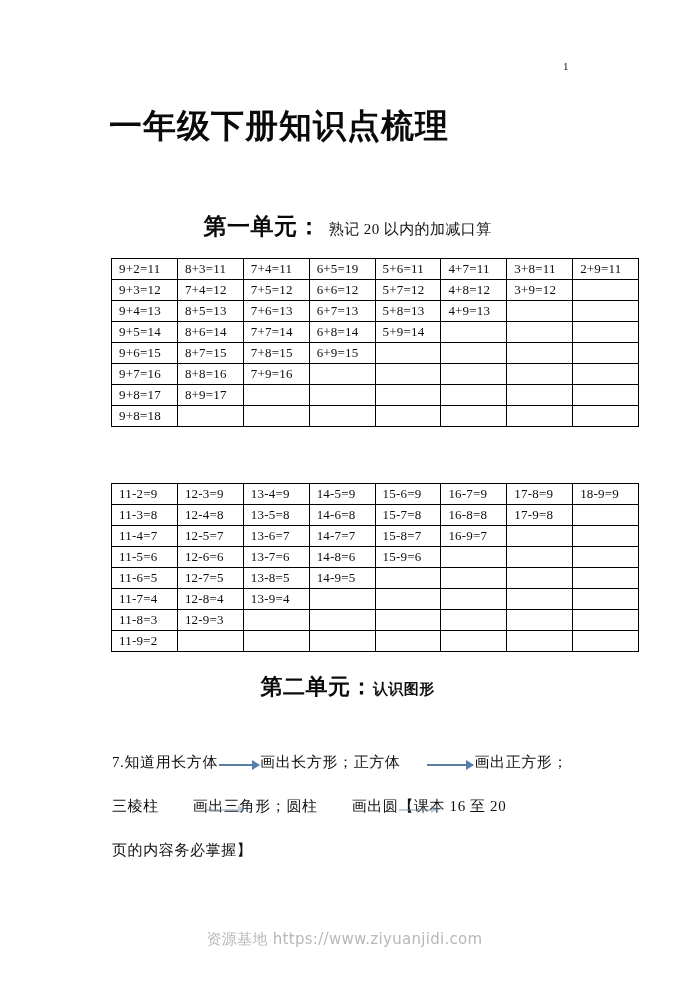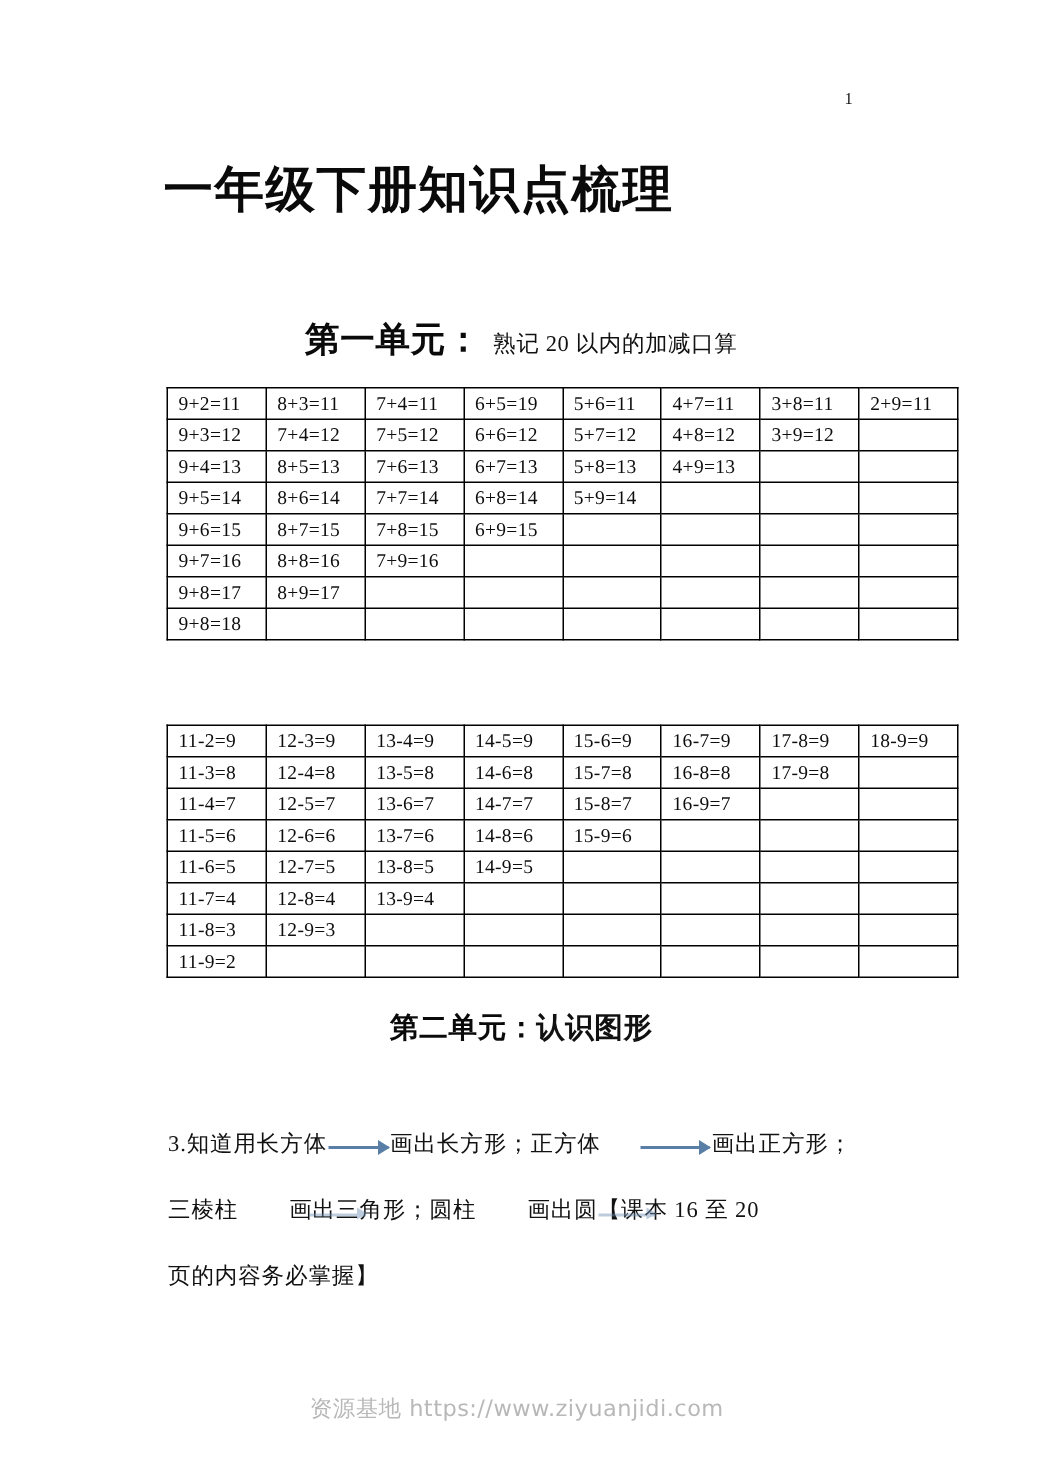--- a/index.html
+++ b/index.html
@@ -65,23 +65,23 @@
   }
   .unit-heading .unit-desc {
     font-size: 15px;
     font-family: "Liberation Serif", "DejaVu Serif", serif;
     color: #111;
     margin-left: 8px;
     letter-spacing: 0.4px;
   }
   #unit1-heading { top: 211px; }
   #unit2-heading { top: 672px; }
-  #unit2-heading .unit-label { font-size: 19px; }
+  #unit2-heading .unit-label { font-size: 22px; }
   #unit2-heading .unit-desc {
-    font-size: 19px;
+    font-size: 15px;
     font-weight: bold;
     font-family: "DejaVu Sans", "Liberation Sans", sans-serif;
     margin-left: 0;
     text-align: right;
   }
 
   
   .calc-table {
     position: absolute;
     left: 84px;
@@ -373,21 +373,21 @@
         </tr>
       </tbody>
   </table>
 
   <div class="unit-heading" id="unit2-heading">
     <span class="unit-label">第二单元：</span><span class="unit-desc">认识图形</span>
   </div>
 
 
   <div class="body-line" id="u2-line2">
-    <span>3.知道用长方体</span><span class="arrow w-a"><span class="shaft"></span><span class="head"></span></span><span>画出长方形；正方体</span><span class="gap-mid"></span><span class="arrow w-b"><span class="shaft"></span><span class="head"></span></span><span>画出正方形；</span>
+    <span>7.知道用长方体</span><span class="arrow w-a"><span class="shaft"></span><span class="head"></span></span><span>画出长方形；正方体</span><span class="gap-mid"></span><span class="arrow w-b"><span class="shaft"></span><span class="head"></span></span><span>画出正方形；</span>
   </div>
 
   <div class="body-line" id="u2-line3">
     <span>三棱柱</span><span class="gap-wide"></span><span>画出三角形；圆柱</span><span class="gap-wide"></span><span>画出圆【课本 16 至 20</span>
   </div>
 
   <div class="ghost-arrow" id="ghost-arrow-1">
       <span class="shaft"></span>
       <span class="head"></span>
     </div>

